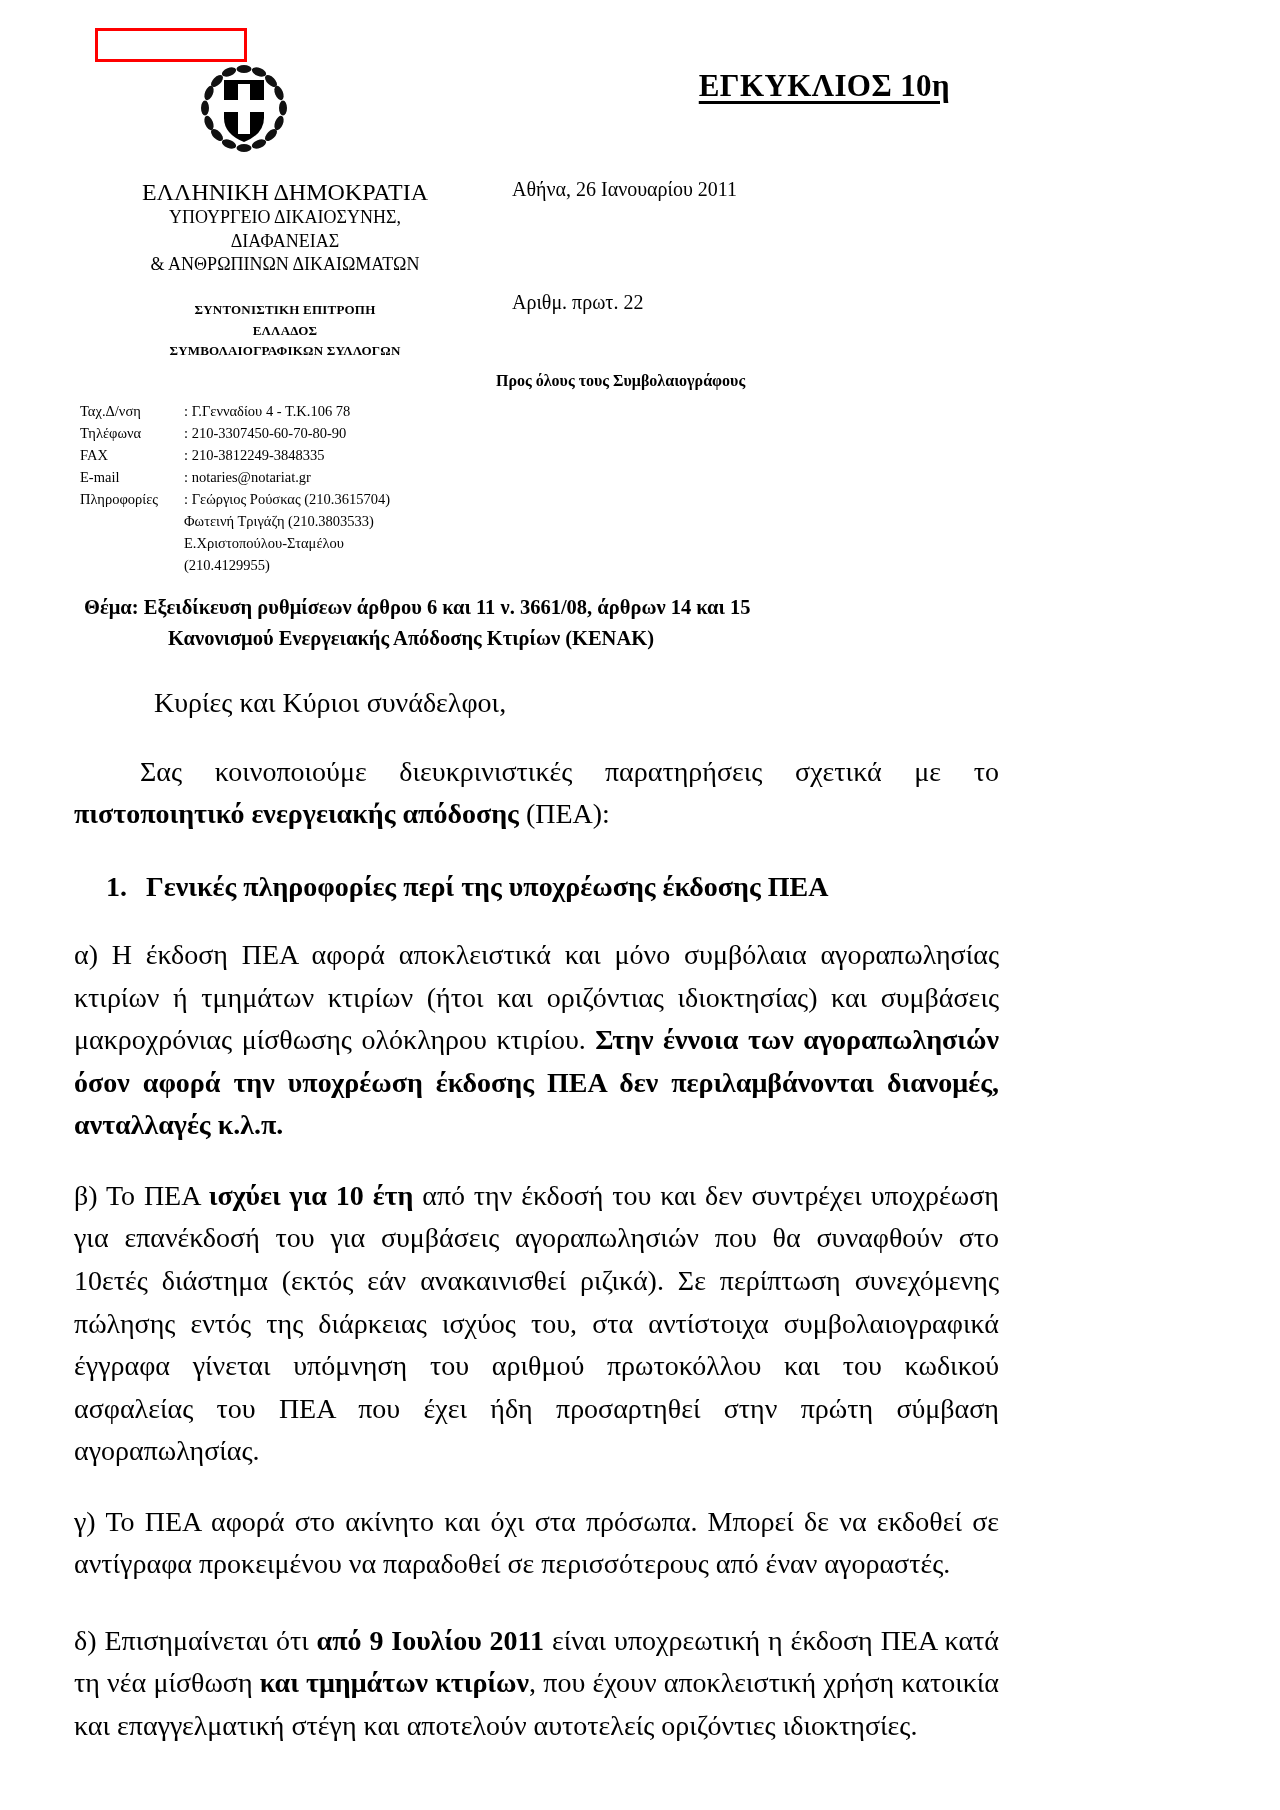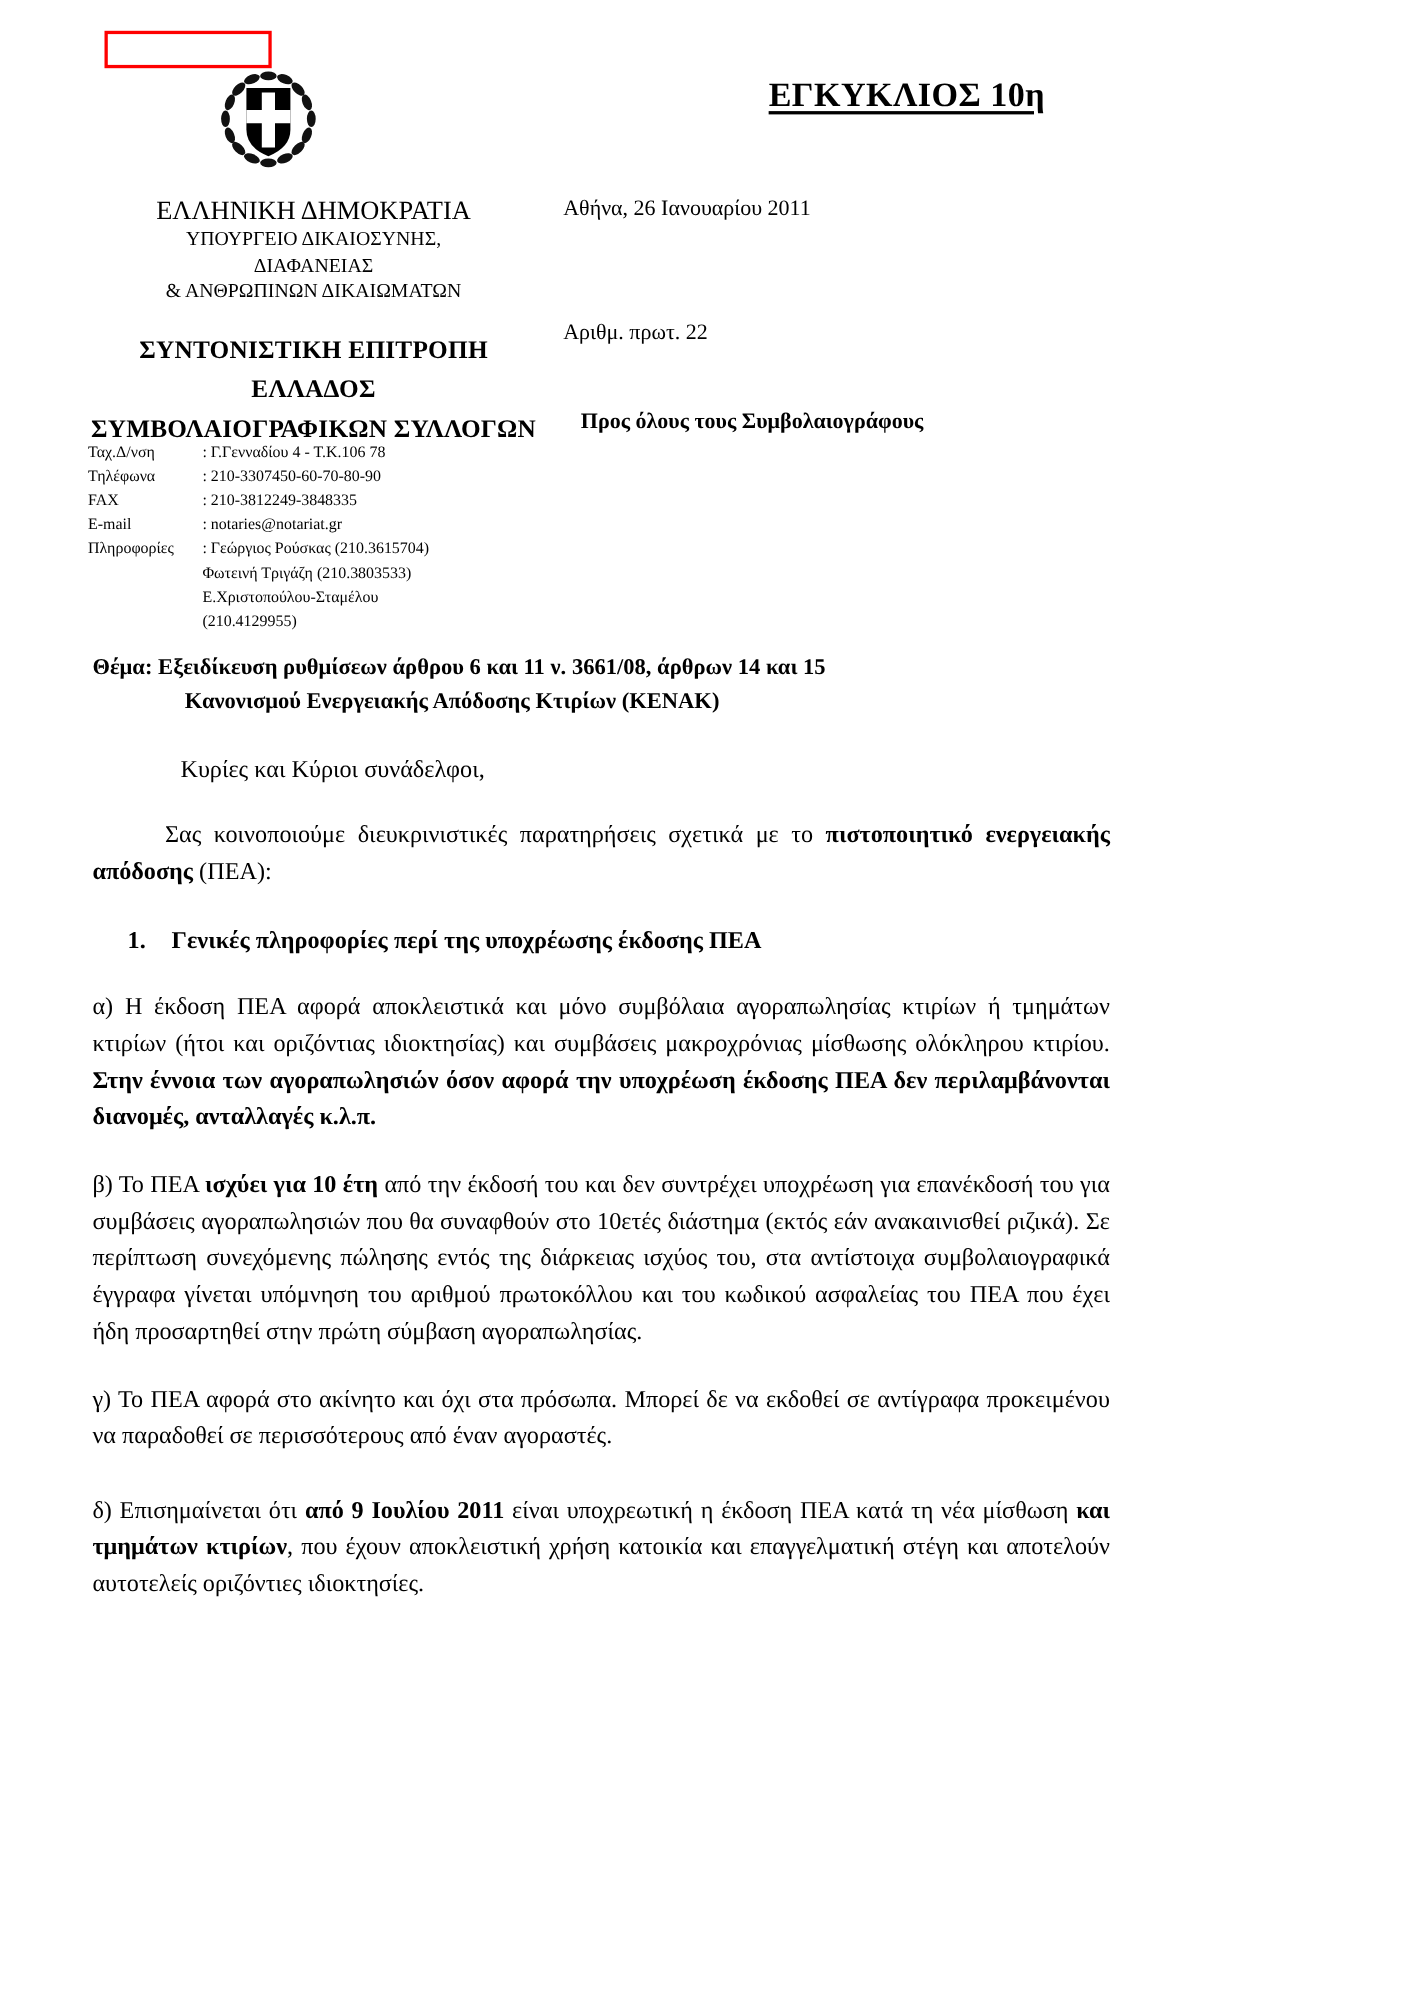--- a/index.html
+++ b/index.html
@@ -67,21 +67,21 @@
     position: absolute;
     left: 70px;
     top: 178px;
     width: 430px;
     text-align: center;
   }
   .lh-l1 { font-size: 24px; line-height: 1.18; }
   .lh-sub { font-size: 18px; line-height: 1.3; }
   .lh-committee {
     margin-top: 24px;
-    font-size: 23px;
+    font-size: 13px;
     font-weight: bold;
     line-height: 1.55;
     letter-spacing: 0.2px;
   }
 
   
   .contact {
     position: absolute;
     left: 80px;
     top: 400px;
@@ -101,46 +101,46 @@
     font-size: 20px;
   }
   .meta-proto {
     position: absolute;
     left: 512px;
     top: 291px;
     font-size: 20px;
   }
   .meta-to {
     position: absolute;
-    left: 528px;
+    left: 496px;
     top: 372px;
-    font-size: 20px;
+    font-size: 16px;
     font-weight: bold;
     text-align: right;
   }
 
   
   .subject {
     position: absolute;
     left: 84px;
     top: 592px;
     width: 1000px;
     font-size: 20.5px;
     font-weight: bold;
     line-height: 1.5;
   }
   .subject .l2 { display: block; padding-left: 84px; }
 
   
   .body {
     position: absolute;
-    left: 84px;
+    left: 74px;
     top: 682px;
     width: 925px;
-    font-size: 22px;
+    font-size: 28px;
     line-height: 1.52;
   }
   .salutation {
     padding-left: 80px;
     margin-bottom: 26px;
   }
   .intro {
     text-align: justify;
     text-indent: 66px;
     margin-bottom: 30px;

